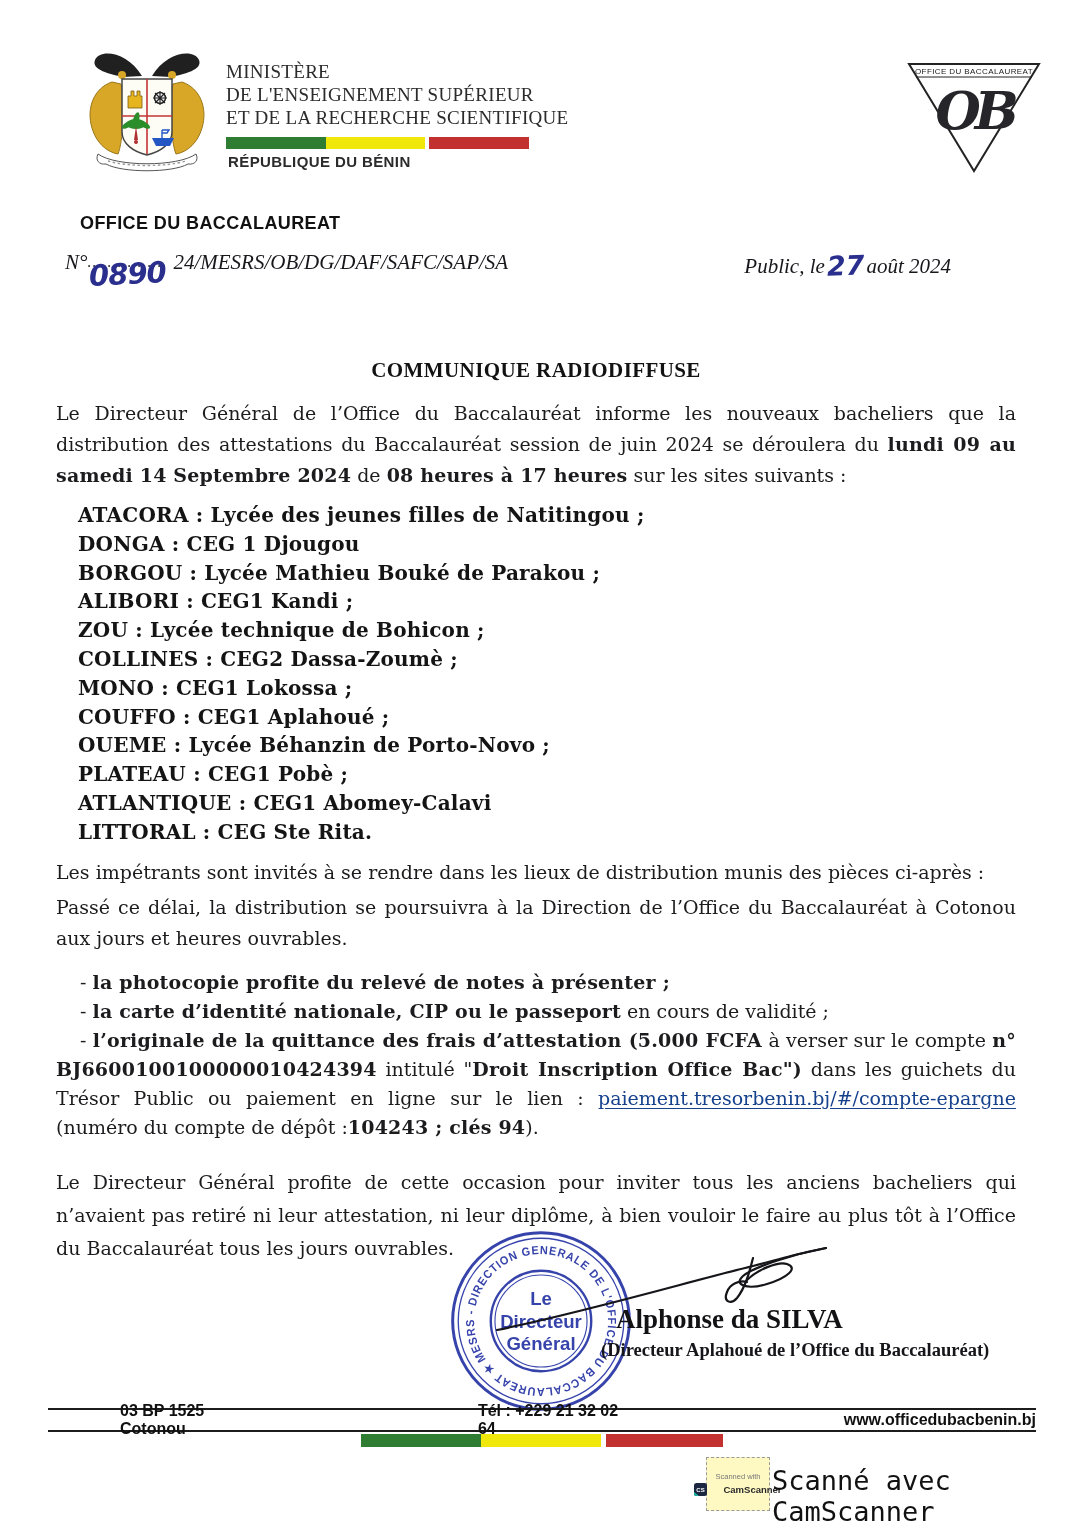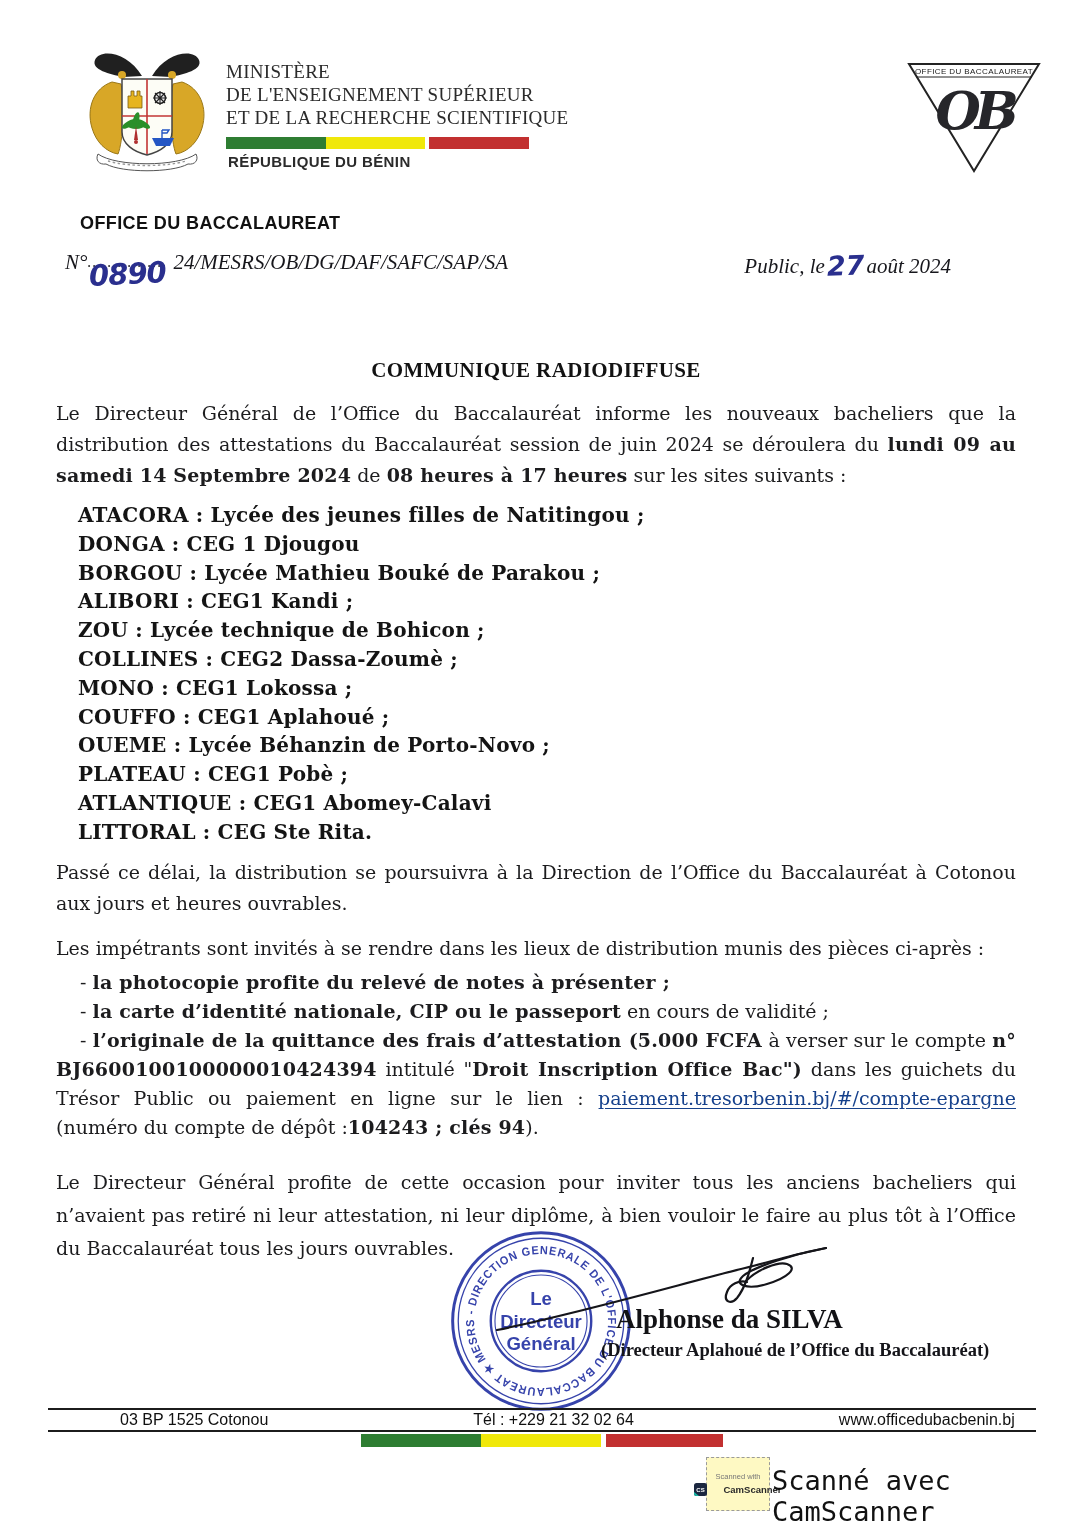--- a/index.html
+++ b/index.html
@@ -46,21 +46,21 @@
   .signature{position:absolute;left:495px;top:1240px;}
   .sig-name{position:absolute;left:616px;top:1304px;font-family:"Liberation Serif",serif;
             font-weight:bold;font-size:27px;color:#121215;}
   .sig-role{position:absolute;left:601px;top:1340px;font-family:"Liberation Serif",serif;
             font-weight:bold;font-size:18.5px;color:#15151a;}
 
   
   .footer-band{position:absolute;left:48px;right:44px;top:1408px;height:20px;
                border-top:2px solid #1c1c1c;border-bottom:2px solid #1c1c1c;
                display:flex;align-items:center;font-family:"Liberation Sans",sans-serif;
-               font-size:16px;color:#101010;}
+               font-size:16px;color:#101010;font-weight:bold;}
   .footer-band .addr{margin-left:72px;}
   .footer-band .tel{margin-left:205px;}
   .footer-band .web{margin-left:205px;}
   .fflag{position:absolute;left:361px;top:1434px;height:13px;display:flex;}
   .fflag .seg{height:13px;display:inline-block;}
 
   
   .cs-badge{position:absolute;left:706px;top:1457px;width:62px;height:52px;background:#fef9c3;
             border:1px dashed #9a9a9a;display:flex;flex-direction:column;align-items:center;
             justify-content:center;font-family:"Liberation Sans",sans-serif;}
@@ -145,23 +145,23 @@
       <li>ZOU : Lycée technique de Bohicon ;</li>
       <li>COLLINES : CEG2 Dassa-Zoumè ;</li>
       <li>MONO : CEG1 Lokossa ;</li>
       <li>COUFFO : CEG1 Aplahoué ;</li>
       <li>OUEME : Lycée Béhanzin de Porto-Novo ;</li>
       <li>PLATEAU : CEG1 Pobè ;</li>
       <li>ATLANTIQUE : CEG1 Abomey-Calavi</li>
       <li>LITTORAL : CEG Ste Rita.</li>
     </ul>
 
+    <p class="para" style="margin-bottom:4px;">Les impétrants sont invités à se rendre dans les lieux de distribution munis des pièces ci-après :</p>
+
     <p class="para" style="margin-bottom:14px;">Passé ce délai, la distribution se poursuivra à la Direction de l’Office du Baccalauréat à Cotonou aux jours et heures ouvrables.</p>
-
-    <p class="para" style="margin-bottom:4px;">Les impétrants sont invités à se rendre dans les lieux de distribution munis des pièces ci-après :</p>
 
     <div class="pieces">
       <p class="bullet"><span>- </span><b>la photocopie profite du relevé de notes à présenter ;</b></p>
       <p class="bullet"><span>- </span><b>la carte d’identité nationale, CIP ou le passeport</b><span> en cours de validité ;</span></p>
       <p class="bullet"><span>- </span><b>l’originale de la quittance des frais d’attestation (5.000 FCFA</b><span> à verser sur le compte </span><b>n° BJ6600100100000010424394</b><span> intitulé "</span><b>Droit Inscription Office Bac</b><b>")</b><span> dans les guichets du Trésor Public ou paiement en ligne sur le lien : </span><span class="doclink">paiement.tresorbenin.bj/#/compte-epargne</span><span> (numéro du compte de dépôt :</span><b>104243 ; clés 94</b><span>).</span></p>
     </div>
 
     <p class="para closing">Le Directeur Général profite de cette occasion pour inviter tous les anciens bacheliers qui n’avaient pas retiré ni leur attestation, ni leur diplôme, à bien vouloir le faire au plus tôt à l’Office du Baccalauréat tous les jours ouvrables.</p>
   </div>
 

